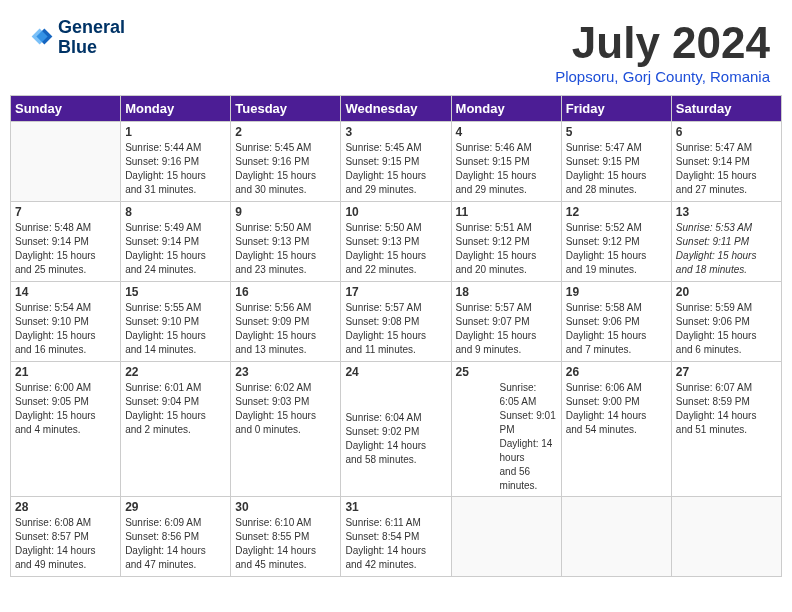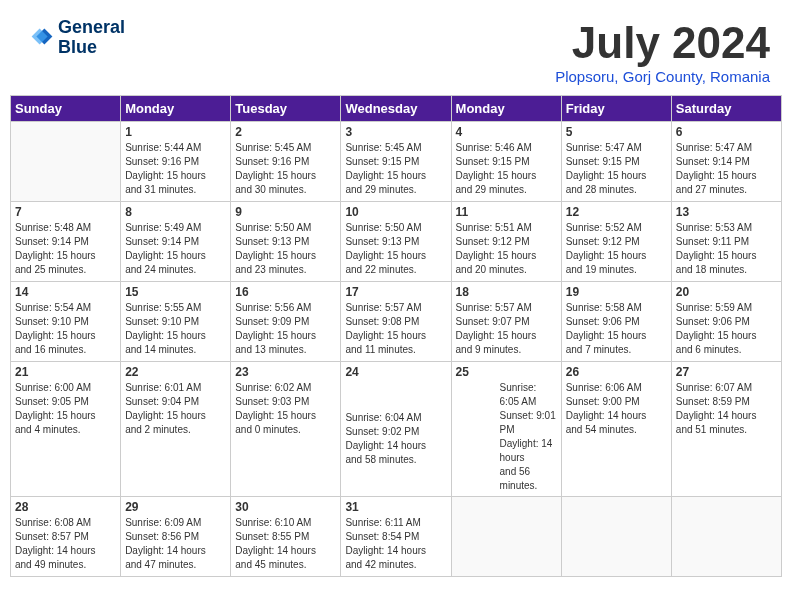--- a/index.html
+++ b/index.html
@@ -199,21 +199,21 @@
         </td>
         <td>
           <span class="day-num">12</span>
           <div class="day-info" style="white-space: pre-line;">Sunrise: 5:52 AM
 Sunset: 9:12 PM
 Daylight: 15 hours
 and 19 minutes.</div>
         </td>
         <td>
           <span class="day-num">13</span>
-          <div class="day-info" style="white-space: pre-line;">Sunrise: 5:53 AM
+          <div class="day-info" style="white-space: pre-line; font-style: italic;">Sunrise: 5:53 AM
 Sunset: 9:11 PM
 Daylight: 15 hours
 and 18 minutes.</div>
         </td>
       </tr>
       <tr>
         <td>
           <span class="day-num">14</span>
           <div class="day-info" style="white-space: pre-line;">Sunrise: 5:54 AM
 Sunset: 9:10 PM

